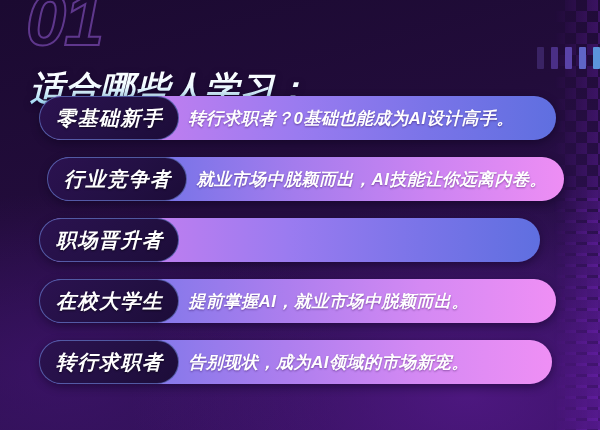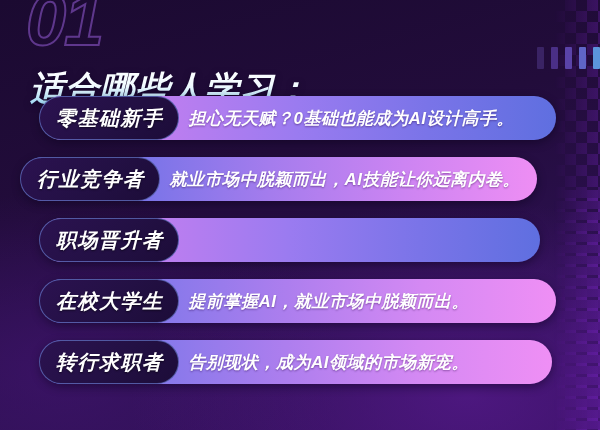--- a/index.html
+++ b/index.html
@@ -180,24 +180,24 @@
         <div class="bar" style="background: rgb(61, 240, 242); box-shadow: rgb(61, 240, 242) 0px 0px 6px;"></div>
       </div>
   </div>
 
   <div class="rows">
       <div class="row" style="margin-left: 40px; width: 516px; background: linear-gradient(90deg, rgb(228, 134, 242) 0%, rgb(192, 126, 240) 22%, rgb(154, 123, 240) 50%, rgb(122, 116, 232) 75%, rgb(95, 111, 224) 100%);">
         <div class="row-inner">
           <div class="pill">
             <span class="pill-label">零基础新手</span>
           </div>
-          <div class="desc">担心无天赋？0基础也能成为AI设计高手。</div>
-        </div>
-      </div>
-      <div class="row" style="margin-left: 21px; width: 516px; background: linear-gradient(90deg, rgb(95, 111, 224) 0%, rgb(122, 116, 232) 24%, rgb(164, 124, 237) 48%, rgb(204, 132, 242) 74%, rgb(238, 142, 244) 100%);">
+          <div class="desc">转行求职者？0基础也能成为AI设计高手。</div>
+        </div>
+      </div>
+      <div class="row" style="margin-left: 48px; width: 516px; background: linear-gradient(90deg, rgb(95, 111, 224) 0%, rgb(122, 116, 232) 24%, rgb(164, 124, 237) 48%, rgb(204, 132, 242) 74%, rgb(238, 142, 244) 100%);">
         <div class="row-inner">
           <div class="pill">
             <span class="pill-label">行业竞争者</span>
           </div>
           <div class="desc">就业市场中脱颖而出，AI技能让你远离内卷。</div>
         </div>
       </div>
       <div class="row" style="margin-left: 40px; width: 500px; background: linear-gradient(90deg, rgb(228, 134, 242) 0%, rgb(192, 126, 240) 22%, rgb(154, 123, 240) 50%, rgb(122, 116, 232) 76%, rgb(95, 111, 224) 100%);">
         <div class="row-inner">
           <div class="pill">

